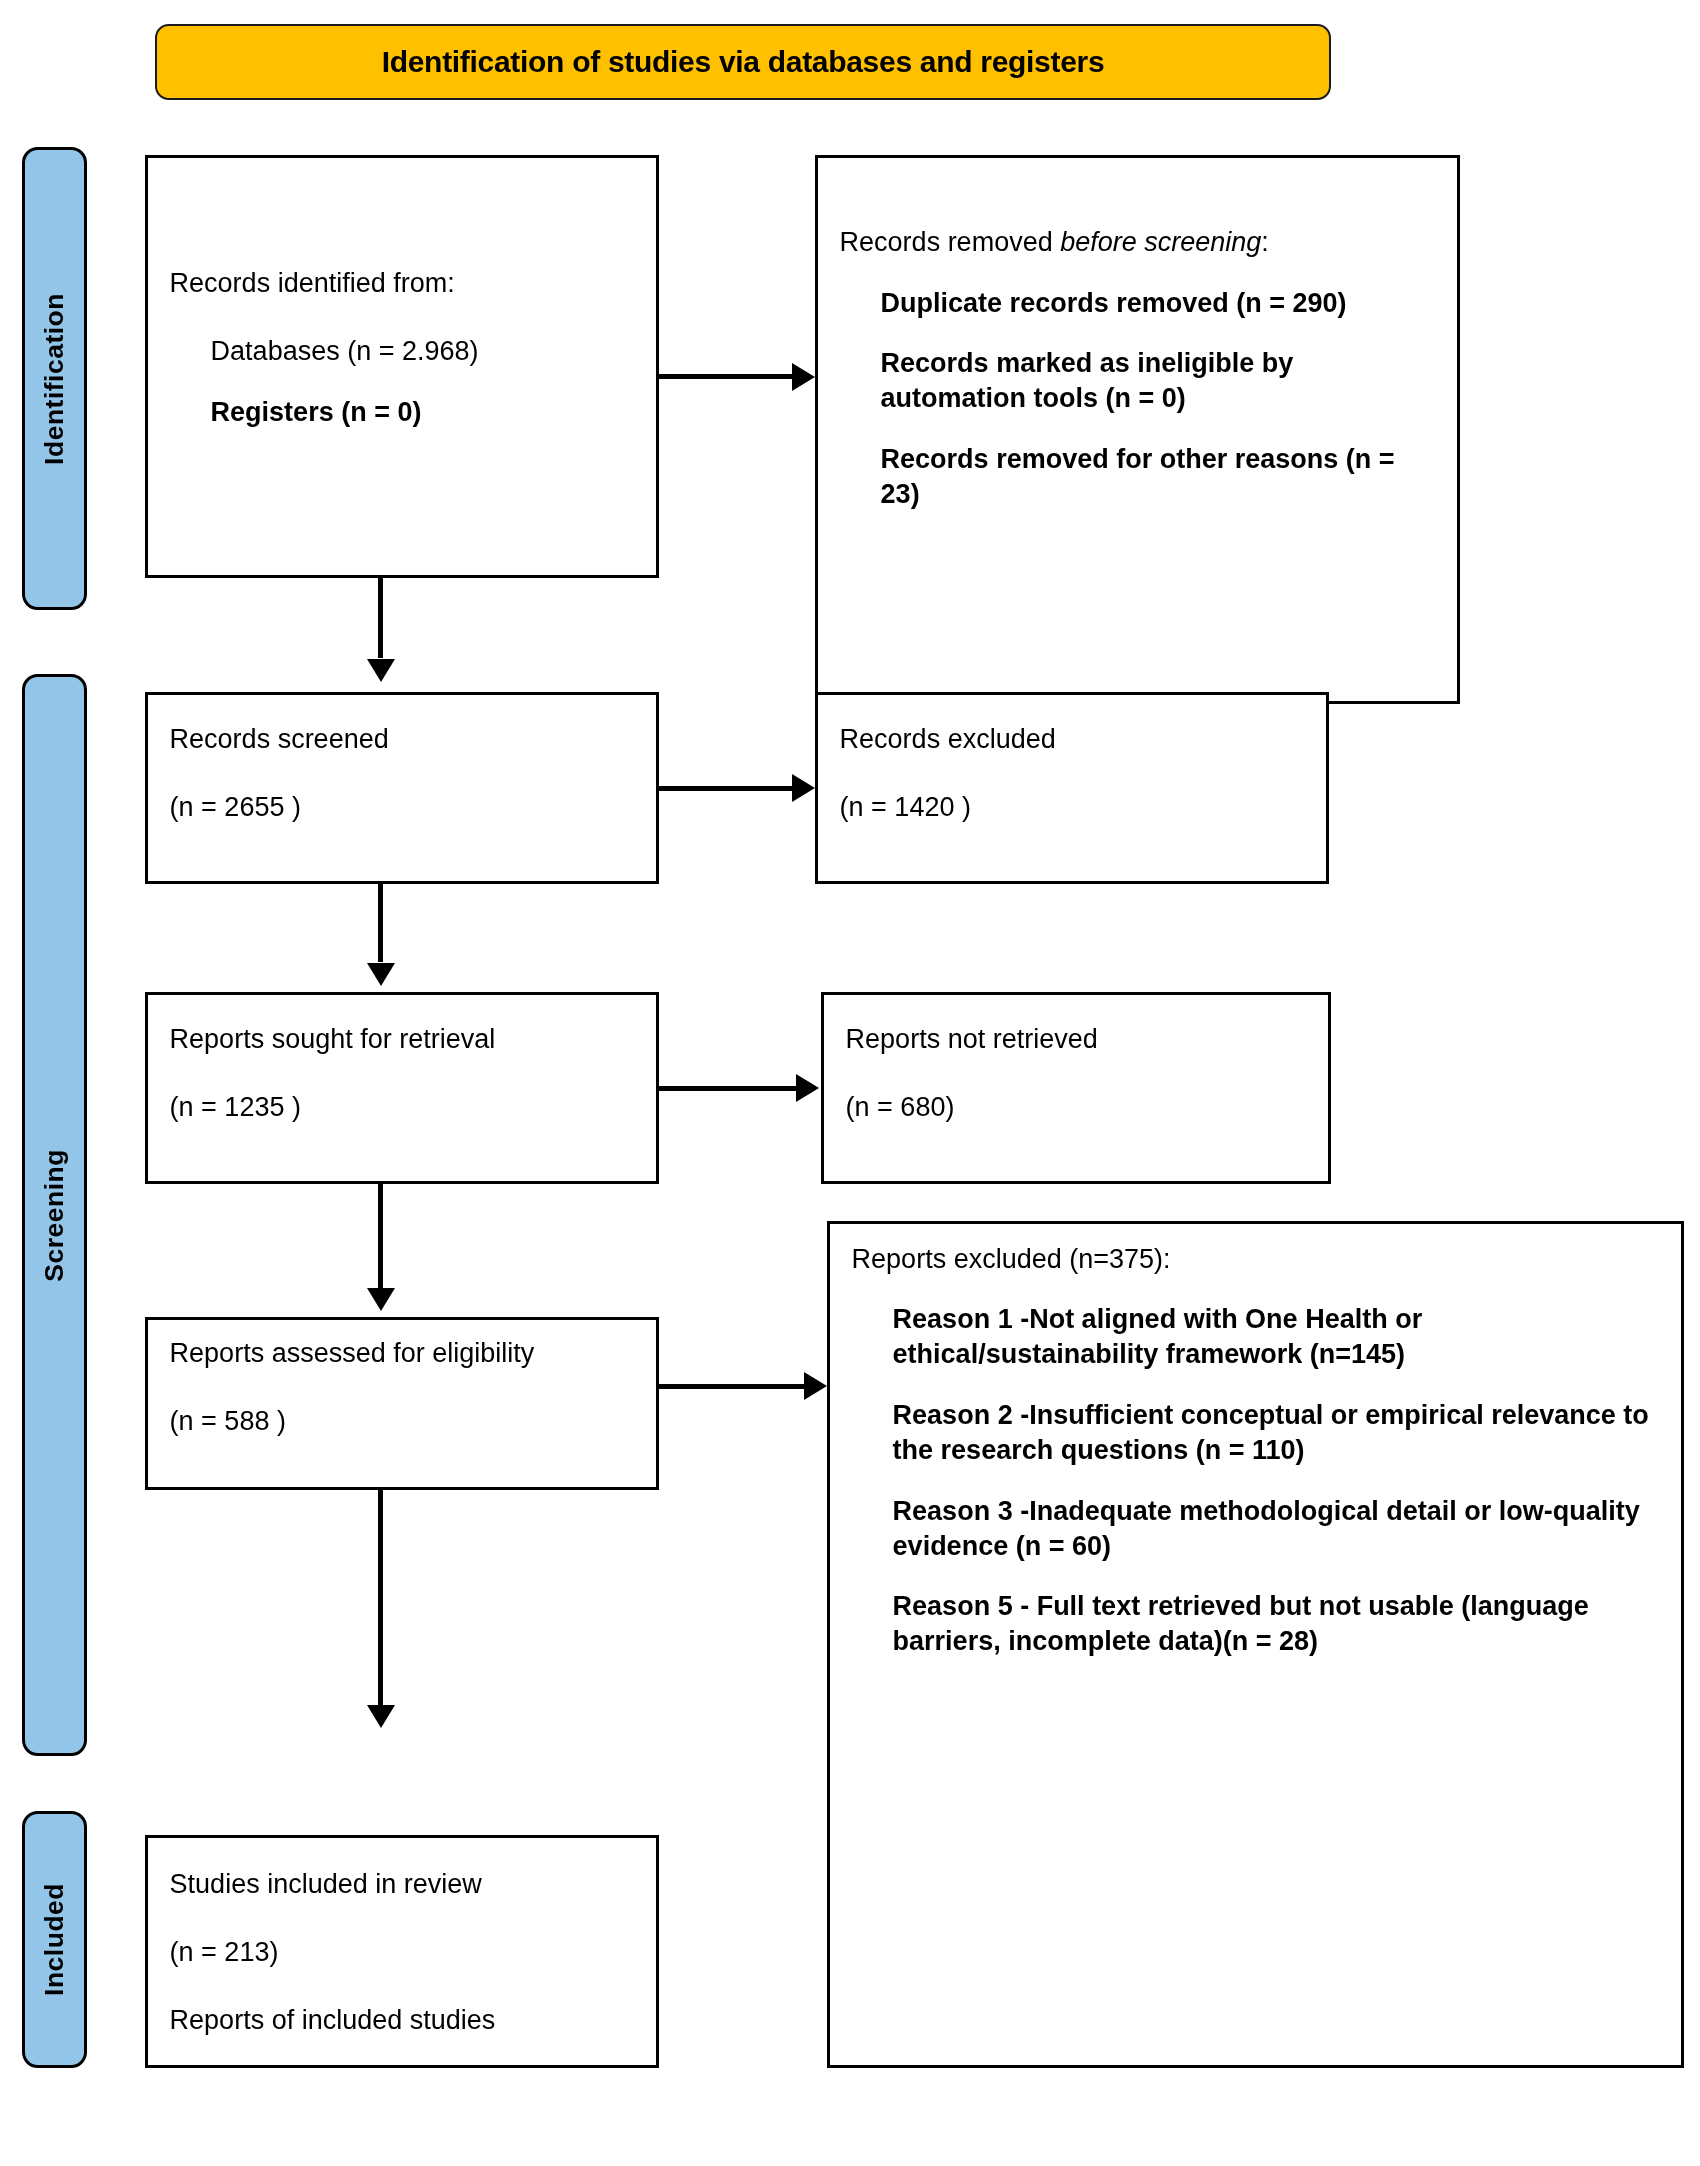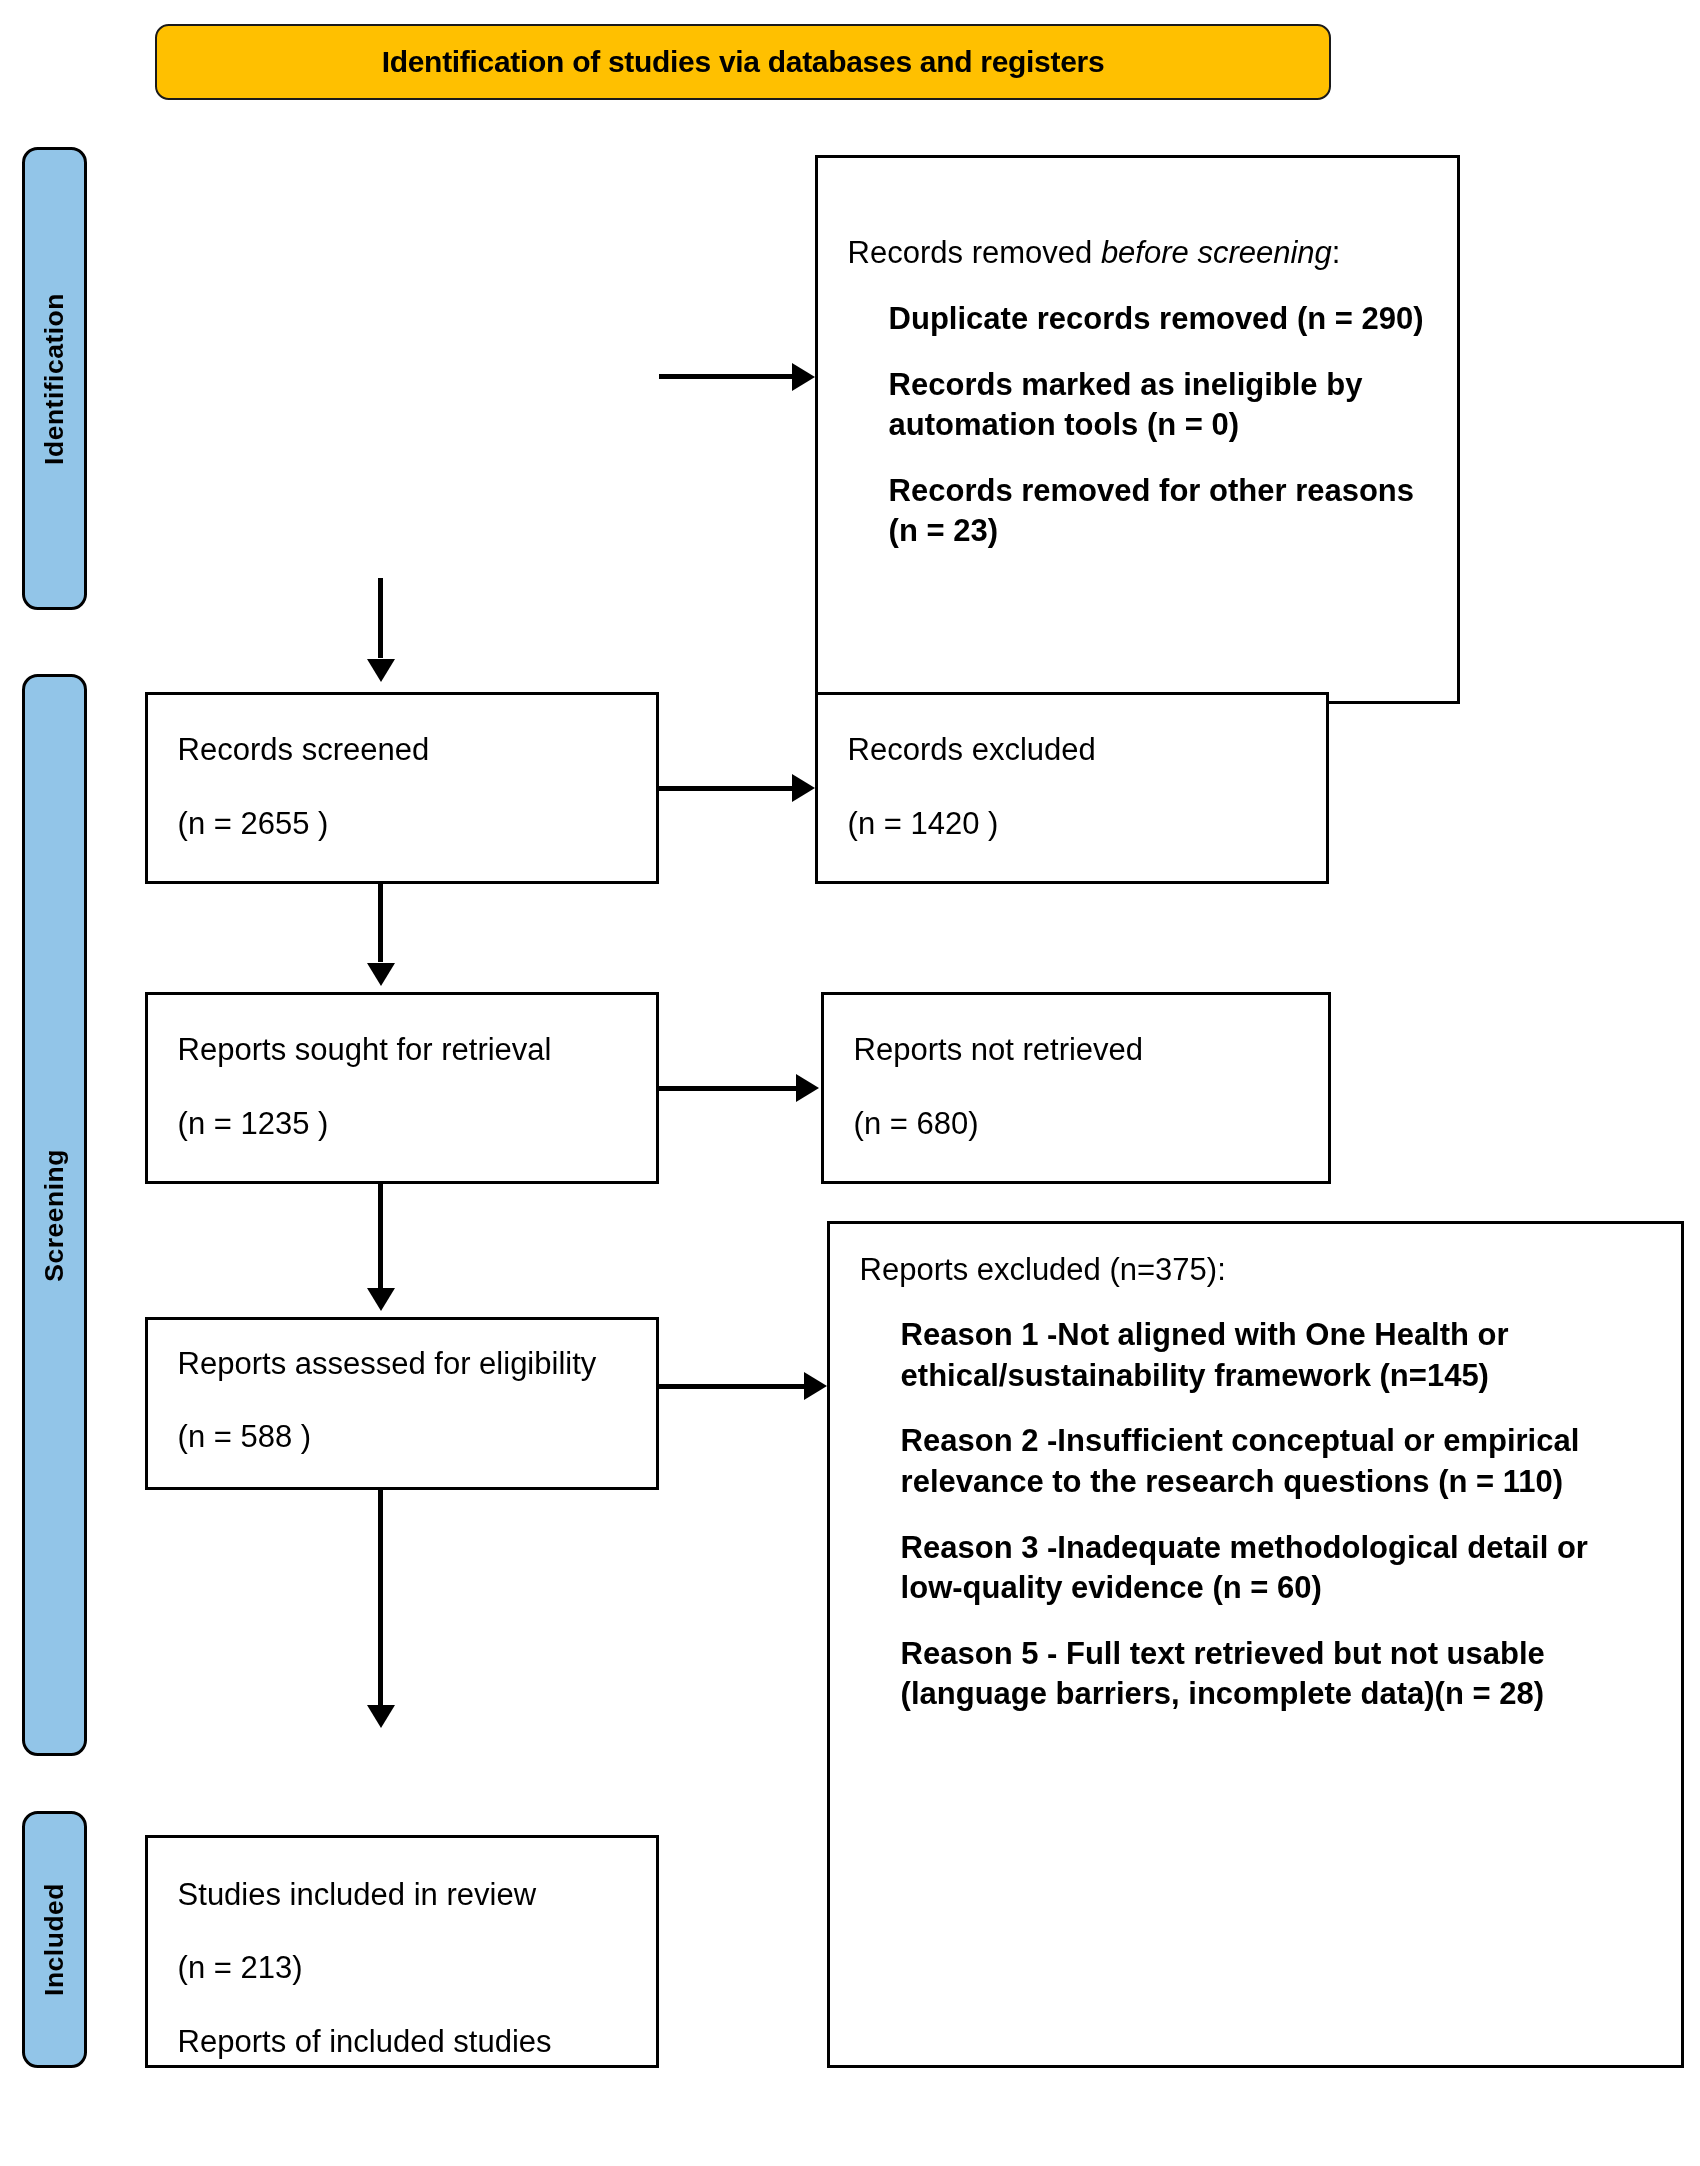--- a/index.html
+++ b/index.html
@@ -56,23 +56,23 @@
 
   
   .fbox {
     position: absolute;
     box-sizing: border-box;
     background: #ffffff;
     border: 3.9px solid #000000;
     padding: 17.6px 21.6px;
   }
   .fbox p {
-    margin: 8px;
+    margin: 0;
     color: #000000;
-    font-size: 31px;
+    font-size: 27px;
     line-height: 1.30;
   }
   .fbox p.indent {
     padding-left: 41px;
   }
   .fbox p.gap {
     margin-top: 25.5px;
     font-weight: bold;
   }
   .fbox p.gap-lg {
@@ -124,20 +124,25 @@
   </div>
 
   <div class="stage" style="left:21.6px; top:674px; width:65px; height:1082px;">
     <span class="stage-label">Screening</span>
   </div>
 
   <div class="stage" style="left:21.6px; top:1811px; width:65px; height:257px;">
     <span class="stage-label">Included</span>
   </div>
 
+  <div class="fbox" style="left:145px; top:155px; width:514px; height:423px; padding-top:108px;">
+    <p>Records identified from:</p>
+    <p class="indent gap-lg">Databases (n = 2.968)</p>
+    <p class="indent gap">Registers (n = 0)</p>
+  </div>
 
   <div class="fbox" style="left:815px; top:155px; width:645px; height:549px; padding-top:67px;">
     <p><span>Records removed </span><em>before screening</em><span>:</span></p>
     <p class="indent gap">Duplicate records removed (n = 290)</p>
     <p class="indent gap">Records marked as ineligible by automation tools (n = 0)</p>
     <p class="indent gap">Records removed for other reasons (n = 23)</p>
   </div>
 
   <div class="hline" style="left:659px; top:374px; width:133px;"></div>
   <div class="arrow-right" style="left:792px; top:363px;"></div>

